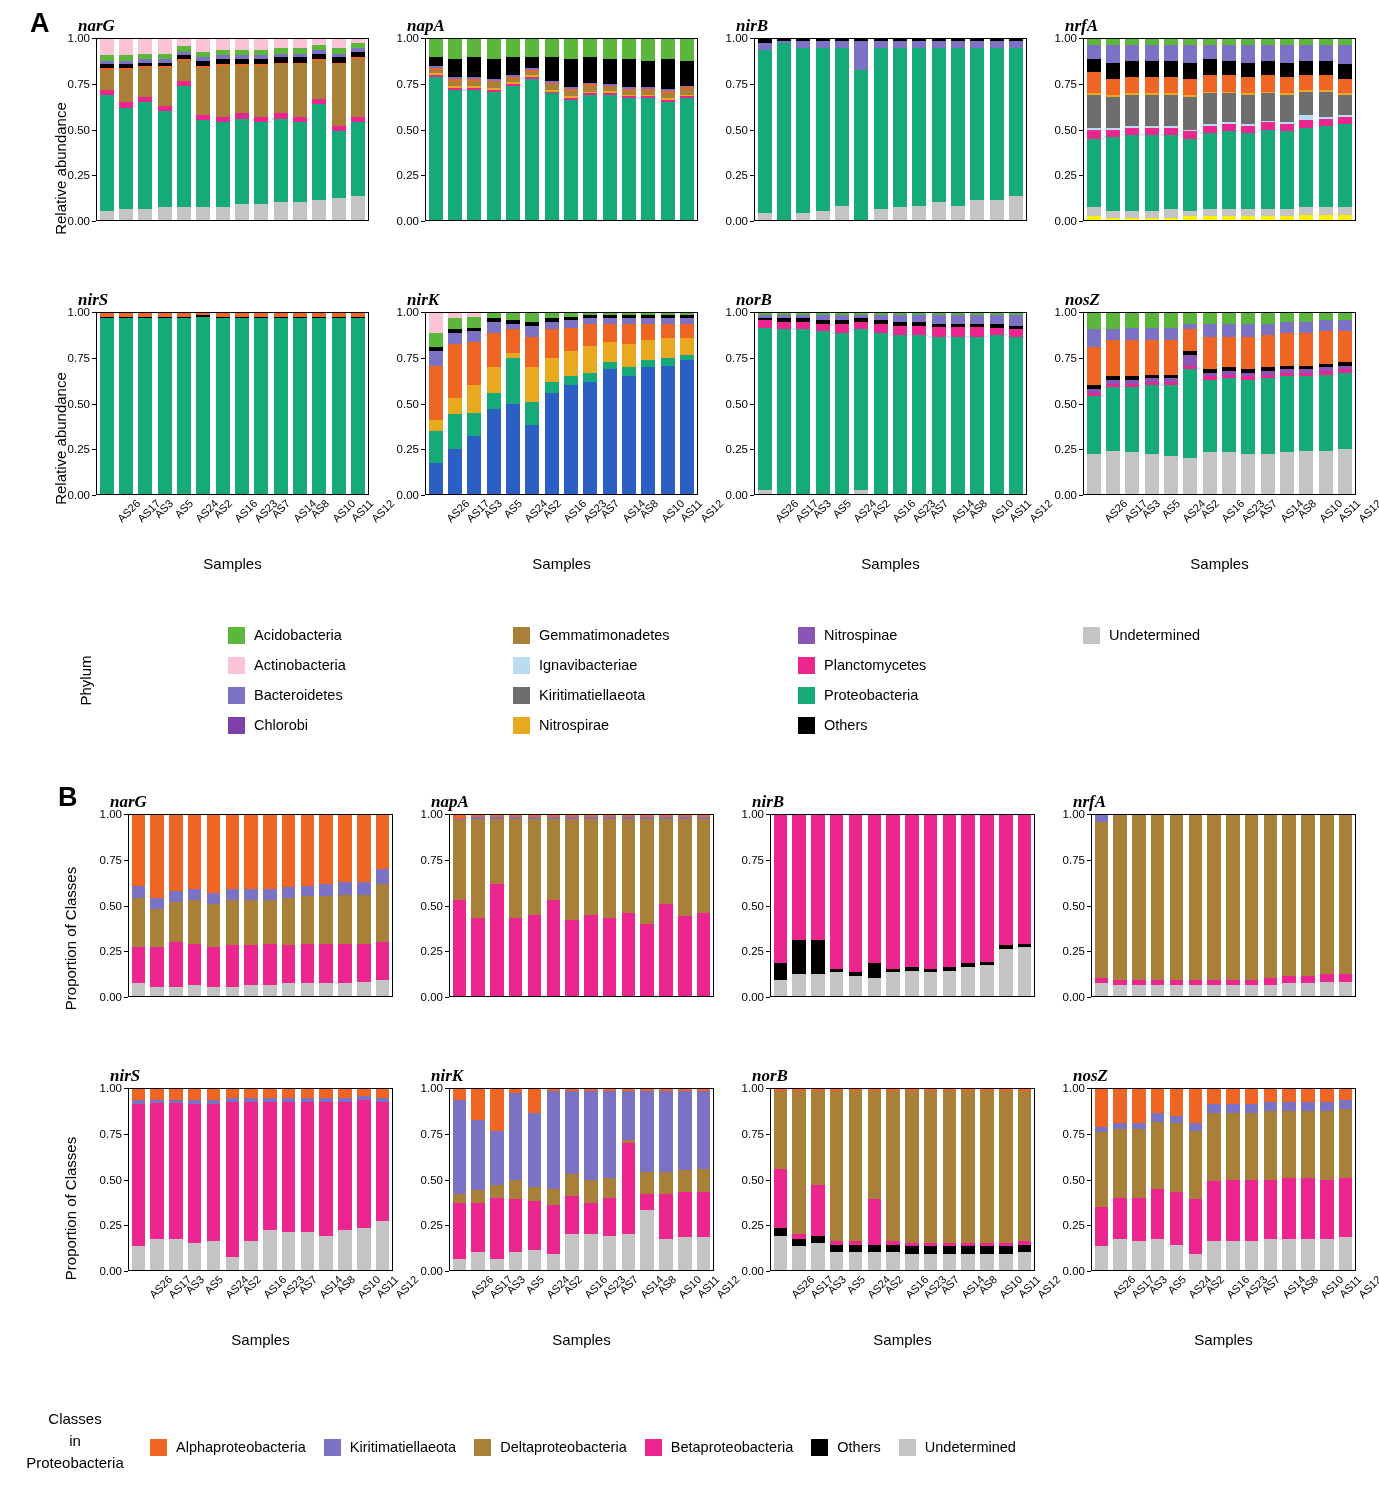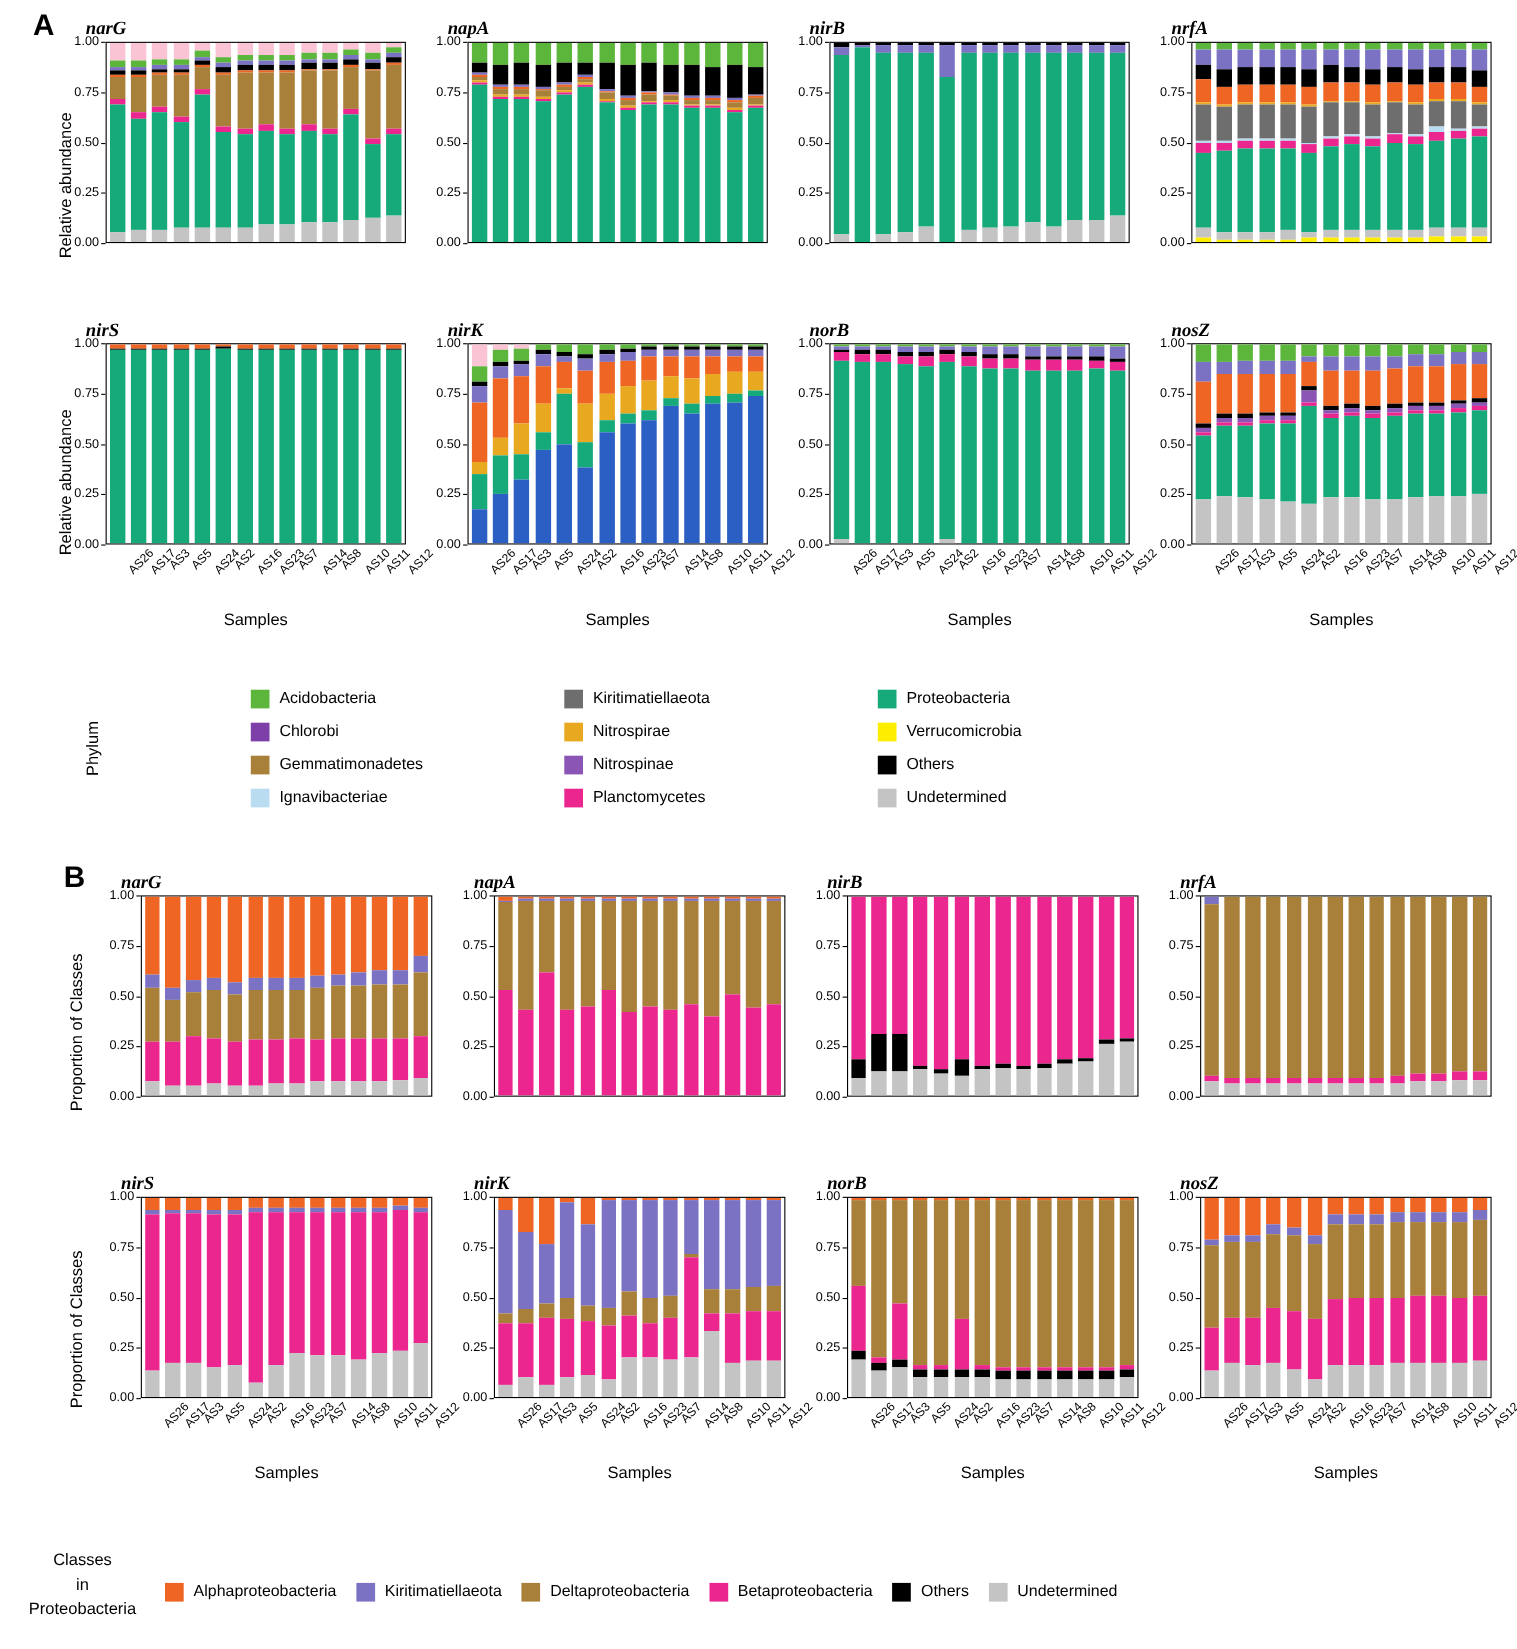--- a/index.html
+++ b/index.html
@@ -1503,20 +1503,28 @@
     </div>
   </div>
 
 <div class="legend-title" style="left:-15px;top:672px;width:200px;transform:rotate(-90deg);transform-origin:center center;">Phylum</div>
 <div id="legend-a" class="legend" style="left:228px;top:620px;width:1140px;display:grid;grid-template-columns:repeat(4, 1fr);grid-auto-flow:column;grid-template-rows:repeat(4, 30px);">
     <div class="lg-item">
       <span class="swatch" style="background: rgb(92, 182, 60);"></span>
       <span class="lg-label">Acidobacteria</span>
     </div>
     <div class="lg-item">
+      <span class="swatch" style="background: rgb(251, 196, 212);"></span>
+      <span class="lg-label">Actinobacteria</span>
+    </div>
+    <div class="lg-item">
+      <span class="swatch" style="background: rgb(123, 114, 196);"></span>
+      <span class="lg-label">Bacteroidetes</span>
+    </div>
+    <div class="lg-item">
       <span class="swatch" style="background: rgb(125, 63, 168);"></span>
       <span class="lg-label">Chlorobi</span>
     </div>
     <div class="lg-item">
       <span class="swatch" style="background: rgb(169, 128, 58);"></span>
       <span class="lg-label">Gemmatimonadetes</span>
     </div>
     <div class="lg-item">
       <span class="swatch" style="background: rgb(185, 220, 240);"></span>
       <span class="lg-label">Ignavibacteriae</span>
@@ -1533,24 +1541,20 @@
       <span class="swatch" style="background: rgb(139, 85, 181);"></span>
       <span class="lg-label">Nitrospinae</span>
     </div>
     <div class="lg-item">
       <span class="swatch" style="background: rgb(236, 38, 143);"></span>
       <span class="lg-label">Planctomycetes</span>
     </div>
     <div class="lg-item">
       <span class="swatch" style="background: rgb(22, 169, 122);"></span>
       <span class="lg-label">Proteobacteria</span>
-    </div>
-    <div class="lg-item">
-      <span class="swatch" style="background: rgb(253, 238, 0);"></span>
-      <span class="lg-label">Verrucomicrobia</span>
     </div>
     <div class="lg-item">
       <span class="swatch" style="background: rgb(0, 0, 0);"></span>
       <span class="lg-label">Others</span>
     </div>
     <div class="lg-item">
       <span class="swatch" style="background: rgb(196, 196, 196);"></span>
       <span class="lg-label">Undetermined</span>
     </div>
   </div>

